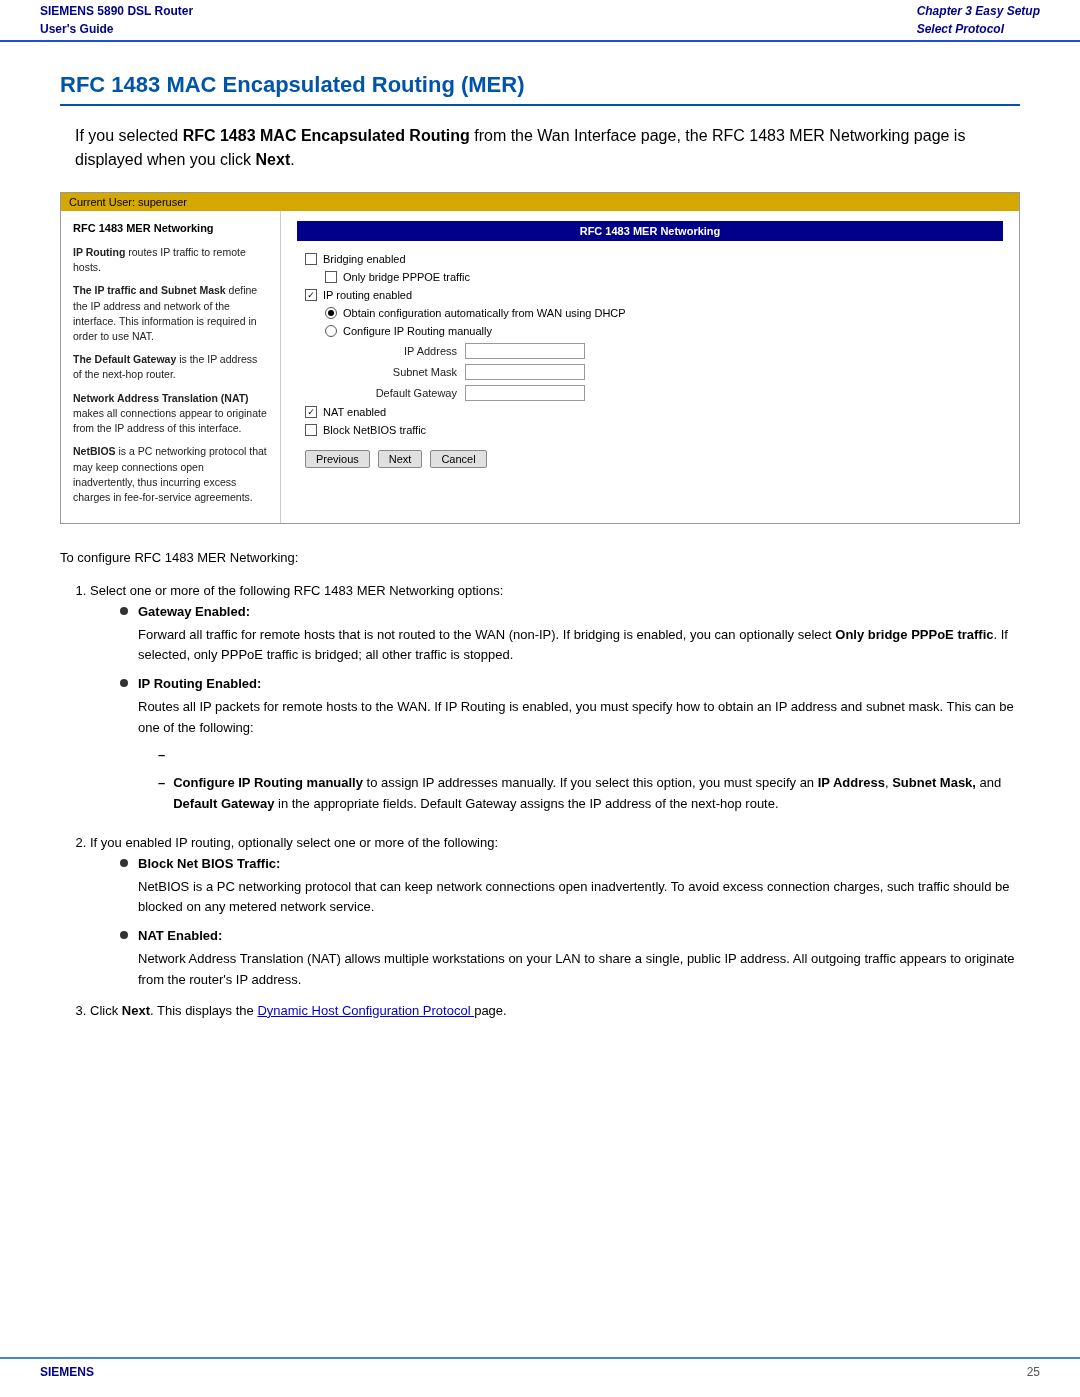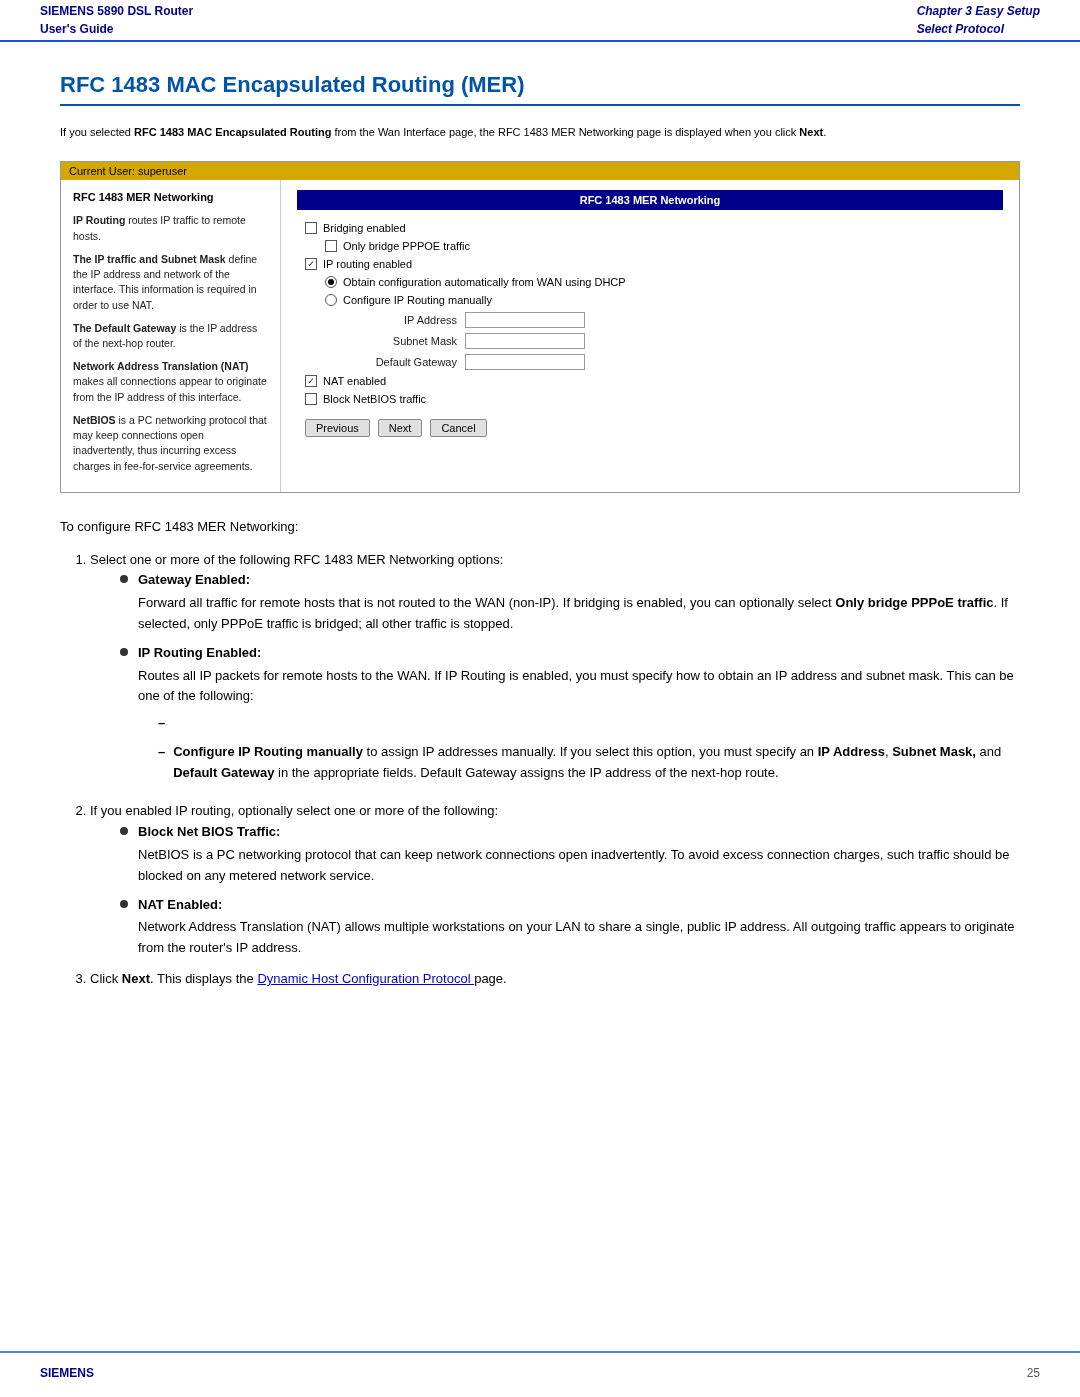--- a/index.html
+++ b/index.html
@@ -34,23 +34,24 @@
       color: #0055aa;
       font-size: 22px;
       font-weight: bold;
       margin-bottom: 18px;
       border-bottom: 2px solid #0055aa;
       padding-bottom: 6px;
     }
 
     
     .intro-para {
-      font-size: 11px;
+      font-size: 16px;
       margin-bottom: 20px;
       line-height: 1.5;
+      margin-left: 15px;
     }
 
     
     .screenshot-box {
       border: 1px solid #999;
       margin-bottom: 24px;
       background: #f5f5f5;
     }
     .screenshot-header {
       background: #d4a800;
@@ -236,26 +237,26 @@
     }
 
     .link-text {
       color: #0000cc;
       text-decoration: underline;
     }
 
     
     .page-footer {
       border-top: 2px solid #4a86c8;
-      padding: 13px 40px;
+      padding: 6px 40px;
       display: flex;
       justify-content: space-between;
       align-items: center;
       position: absolute;
-      bottom: 4px;
+      bottom: 12px;
       left: 0;
       right: 0;
     }
     .footer-left {
       color: #00008b;
       font-weight: bold;
       font-size: 12px;
     }
     .footer-right {
       color: #555;

